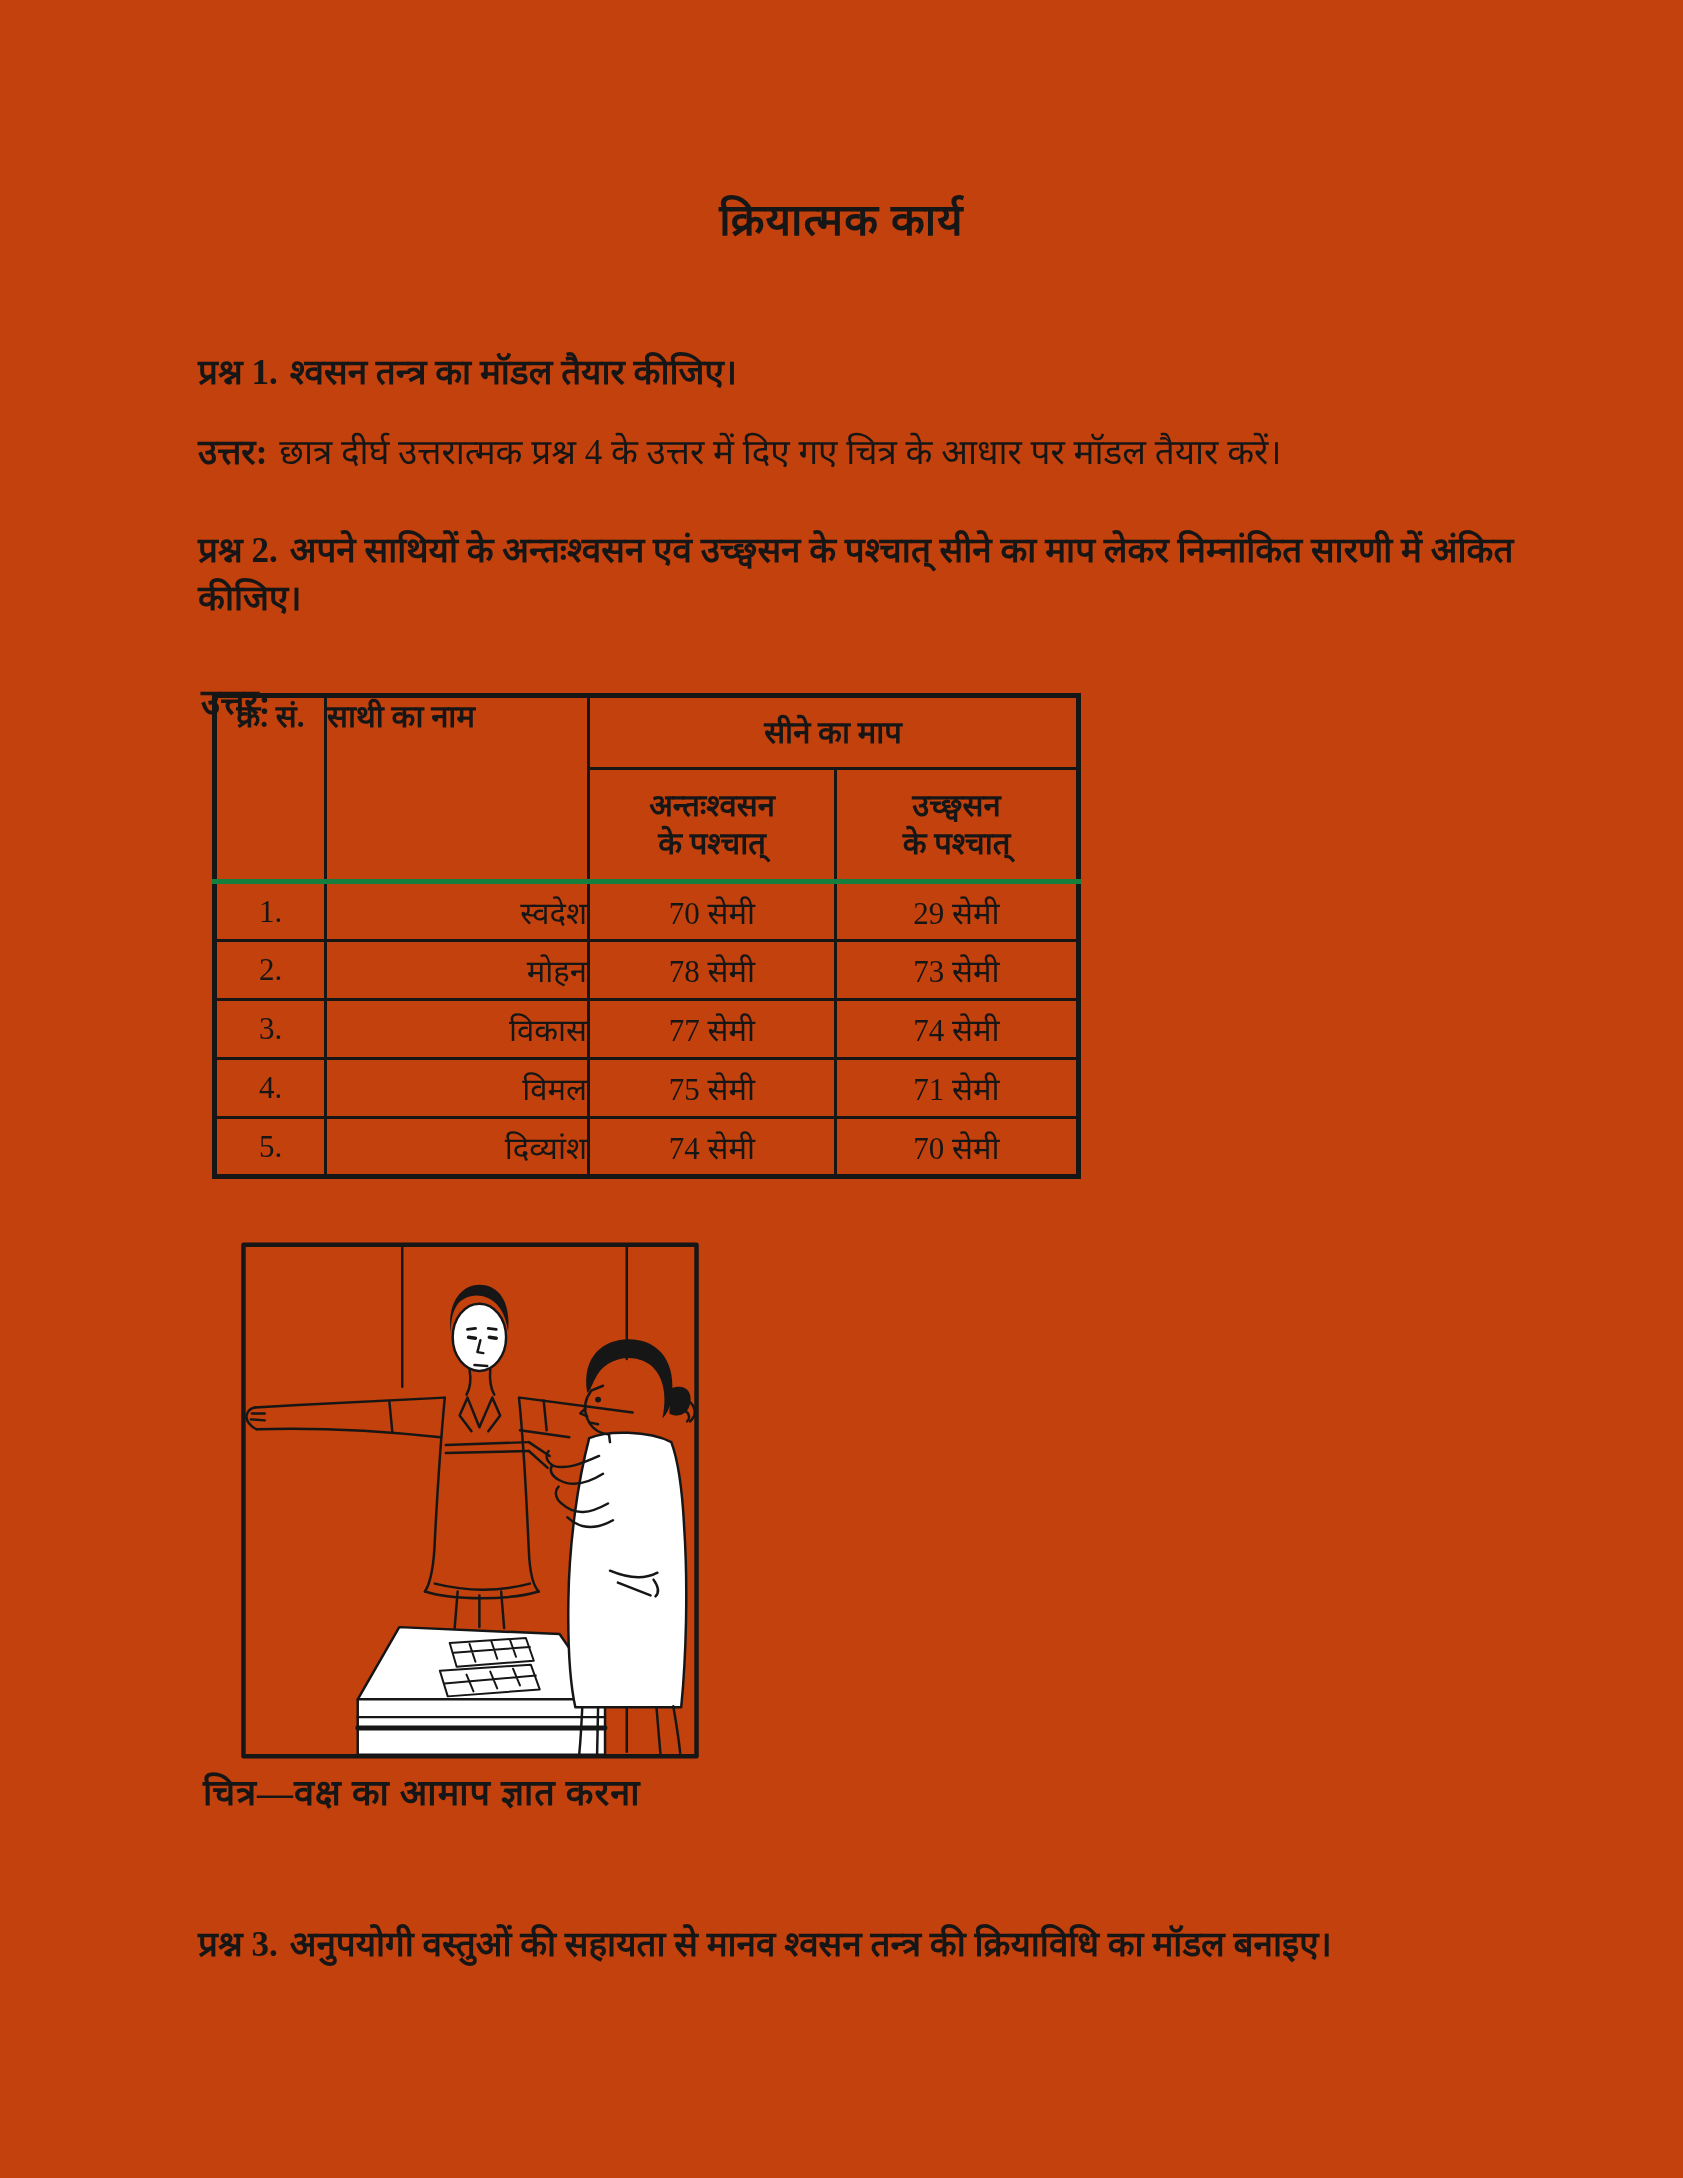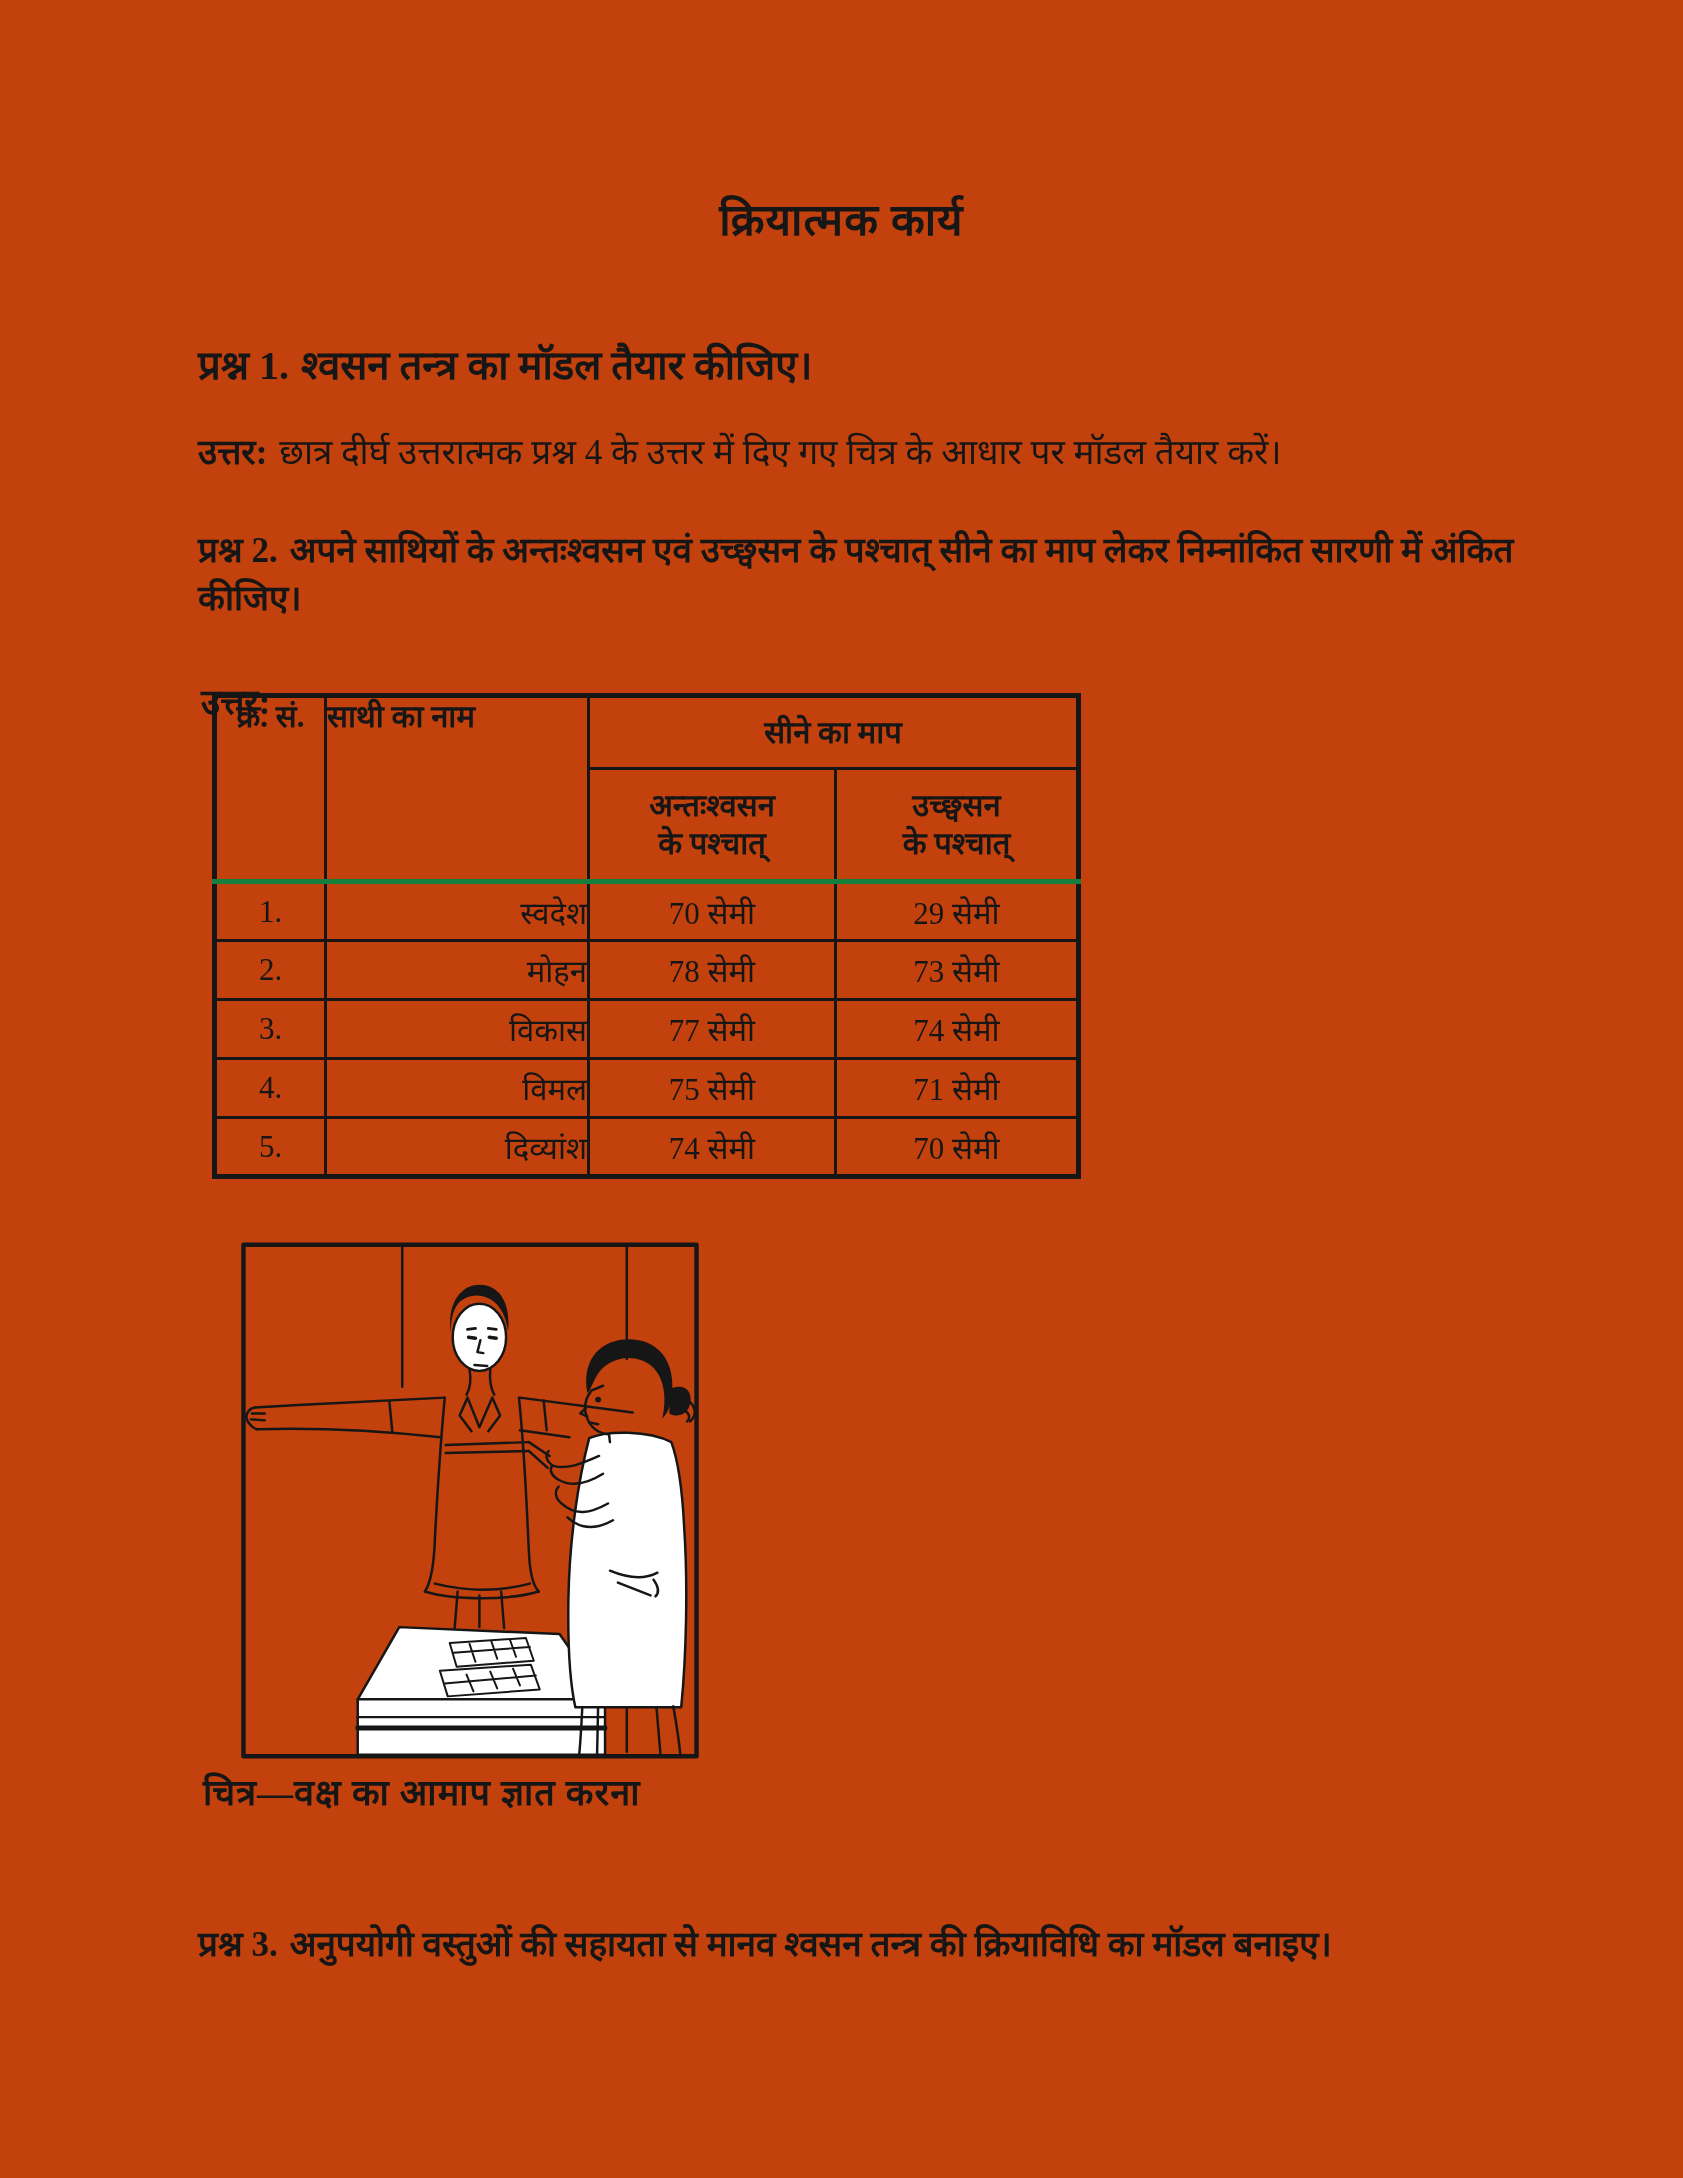--- a/index.html
+++ b/index.html
@@ -1,20 +1,20 @@
 <!DOCTYPE html>
 <html><head>
 <meta charset="utf-8">
 <style>
   html,body{margin:0;padding:0;background:#ffffff;}
   .page{position:relative;width:1683px;height:2178px;background:#c2410c;overflow:hidden;
         font-family:"Liberation Serif","DejaVu Serif",serif;color:#161616;}
   .title{position:absolute;left:0;top:188px;width:1683px;text-align:center;
          font-size:44px;font-weight:700;letter-spacing:1px;}
-  .q1{position:absolute;left:198px;top:296px;font-size:40px;font-weight:700;}
+  .q1{position:absolute;left:198px;top:312px;font-size:35px;font-weight:700;}
   .a1{position:absolute;left:198px;top:392px;font-size:35px;font-weight:400;width:1346px;}
   .q2{position:absolute;left:198px;top:492px;width:1317px;font-size:35px;font-weight:700;line-height:1.36;}
   .a2{position:absolute;left:201px;top:642px;font-size:35px;font-weight:700;}
   .b{font-weight:700;}
   .lbl{margin-right:12px;}
   .tbl{position:absolute;left:212px;top:693px;width:863px;border-collapse:collapse;
        border:5px solid #161616;table-layout:fixed;}
   .tbl th,.tbl td{border:3px solid #161616;padding:0;}
   .tbl thead th{font-size:31px;font-weight:700;line-height:1.2;}
   .th-serial,.th-name{vertical-align:top;padding-top:12px;}

